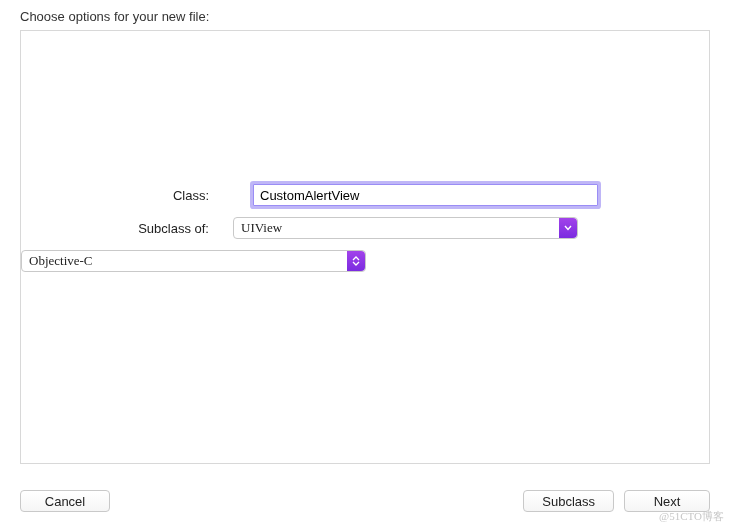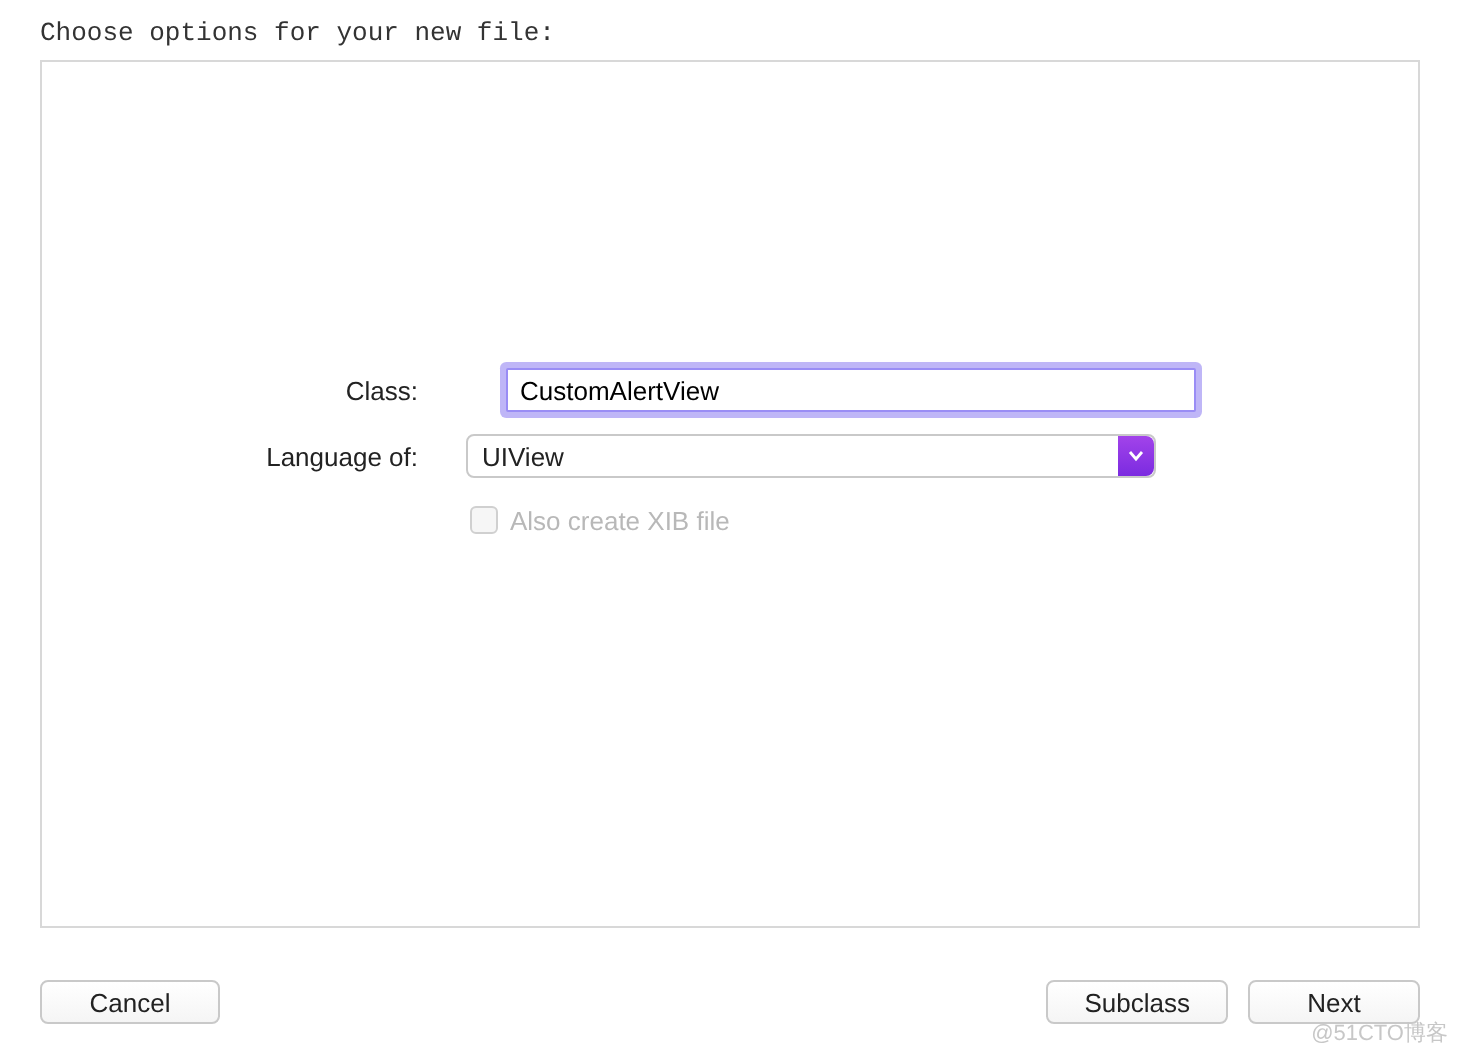--- a/index.html
+++ b/index.html
@@ -9,21 +9,20 @@
       font-family: -apple-system, "Helvetica Neue", Arial, sans-serif;
       font-size: 13px;
       background: #fff;
       color: #333;
       position: relative;
     }
     .header {
       padding: 9px 20px 6px 20px;
       font-size: 13px;
       color: #333;
-      font-family: Liberation Mono, monospace;
     }
     .panel {
       margin: 0 20px;
       border: 1px solid #d8d8d8;
       height: 434px;
       background: #fff;
       position: relative;
     }
     .form {
       position: absolute;
@@ -68,20 +67,21 @@
       border: 1px solid #c9c9c9;
       border-radius: 4px;
       background: #fff;
       display: flex;
       align-items: center;
       padding-left: 7px;
       font-size: 13px;
       color: #222;
       position: relative;
       cursor: default;
+      font-family: Liberation Serif, serif;
     }
     .combo-arrow {
       position: absolute;
       right: 0;
       top: 0;
       bottom: 0;
       width: 18px;
       background: linear-gradient(180deg, #a243ea 0%, #7b2be0 100%);
       border-radius: 0 4px 4px 0;
       display: flex;
@@ -131,59 +131,69 @@
     }
     .btn-cancel { margin-right: auto; min-width: 90px; }
     .btn-prev { margin-right: 10px; min-width: 86px; }
     .btn-next { min-width: 86px; text-align: right; }
     .watermark {
       position: absolute;
       right: 6px;
       bottom: 2px;
       font-size: 11px;
       color: #c7c7c7;
+      font-family: Liberation Serif, serif;
     }
   </style>
 </head>
 <body>
 
 <div class="header">
   <span>Choose options for your new file:</span>
 </div>
 
 <div class="panel">
   <div class="form">
 
     <div class="row">
       <div class="label">Class:</div>
       <div class="field-wrap">
         <input type="text" class="text-input focused" value="CustomAlertView" style="">
       </div>
     </div>
 
     <div class="row">
-      <div class="label">Language of:</div>
+      <div class="label">Subclass of:</div>
       <div class="field-wrap">
         <div class="combo">
           <span>UIView</span>
           <div class="combo-arrow single">
             <svg width="8" height="6" viewBox="0 0 8 6">
                 <path d="M1 1 L4 4.5 L7 1" stroke="#fff" stroke-width="1.4" fill="none"></path>
               </svg>
           </div>
         </div>
       </div>
     </div>
 
-    <div class="checkbox-row">
-      <div class="checkbox"></div>
-      <span>Also create XIB file</span>
-    </div>
 
     <div class="row">
+      <div class="field-wrap">
+        <div class="combo">
+          <span>Objective-C</span>
+          <div class="combo-arrow dual">
+            <svg width="8" height="5" viewBox="0 0 8 5">
+                <path d="M1 4 L4 1 L7 4" stroke="#fff" stroke-width="1.3" fill="none"></path>
+              </svg>
+            <svg width="8" height="5" viewBox="0 0 8 5">
+                <path d="M1 1 L4 4 L7 1" stroke="#fff" stroke-width="1.3" fill="none"></path>
+              </svg>
+          </div>
+        </div>
+      </div>
     </div>
 
   </div>
 </div>
 
 <div class="buttons">
   <div class="btn btn-cancel">
     <span>Cancel</span>
   </div>
   <div class="btn btn-prev">

